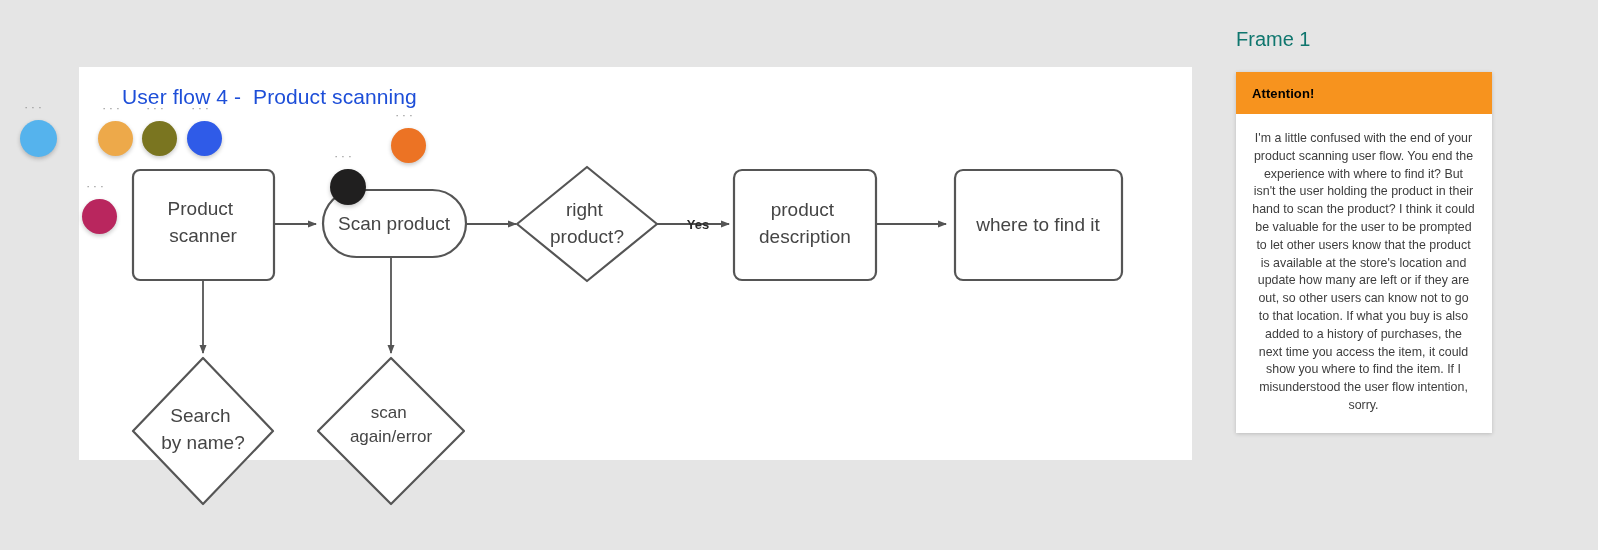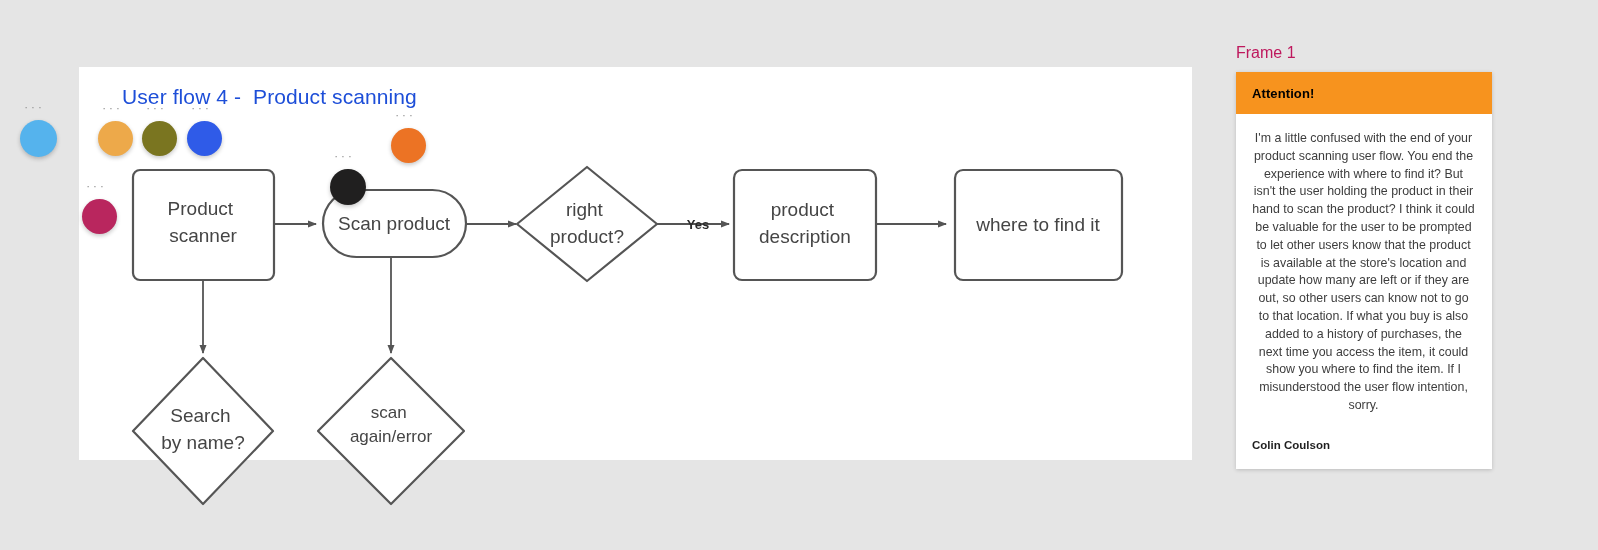--- a/index.html
+++ b/index.html
@@ -93,23 +93,23 @@
     left: 0;
     top: 0;
     border-radius: 50%;
     box-shadow: 0 2px 4px rgba(0,0,0,0.22);
   }
 
   
   #frame-label {
     position: absolute;
     left: 1236px;
-    top: 44px;
-    font-size: 16px;
-    color: #be185d;
+    top: 28px;
+    font-size: 20px;
+    color: #0f766e;
   }
   #comment-card {
     position: absolute;
     left: 1236px;
     top: 72px;
     width: 256px;
     background: #ffffff;
     box-shadow: 0 1px 4px rgba(0,0,0,0.18);
     padding-bottom: 18px;
   }
@@ -253,16 +253,15 @@
         <div class="dots">···</div>
         <div class="bubble" style="width: 36px; height: 36px; background: rgb(32, 31, 31);"></div>
       </div>
     </div>
 
   <div id="frame-label">Frame 1</div>
 
   <div id="comment-card">
     <div id="comment-header" style="background: rgb(247, 147, 30);">Attention!</div>
     <div id="comment-body">I'm a little confused with the end of your product scanning user flow. You end the experience with where to find it? But isn't the user holding the product in their hand to scan the product? I think it could be valuable for the user to be prompted to let other users know that the product is available at the store's location and update how many are left or if they are out, so other users can know not to go to that location. If what you buy is also added to a history of purchases, the next time you access the item, it could show you where to find the item. If I misunderstood the user flow intention, sorry.</div>
-    <div id="comment-author">Colin Coulson</div>
   </div>
 
 </div>
 
 </body></html>

